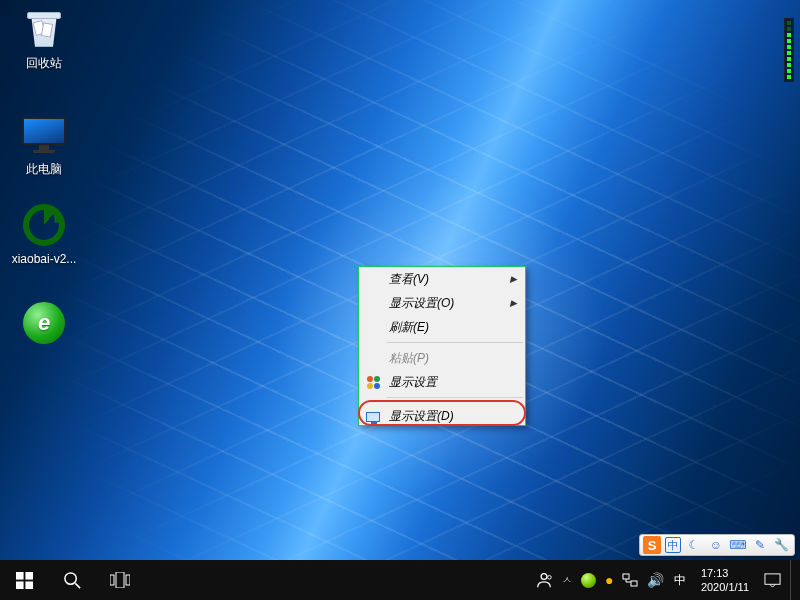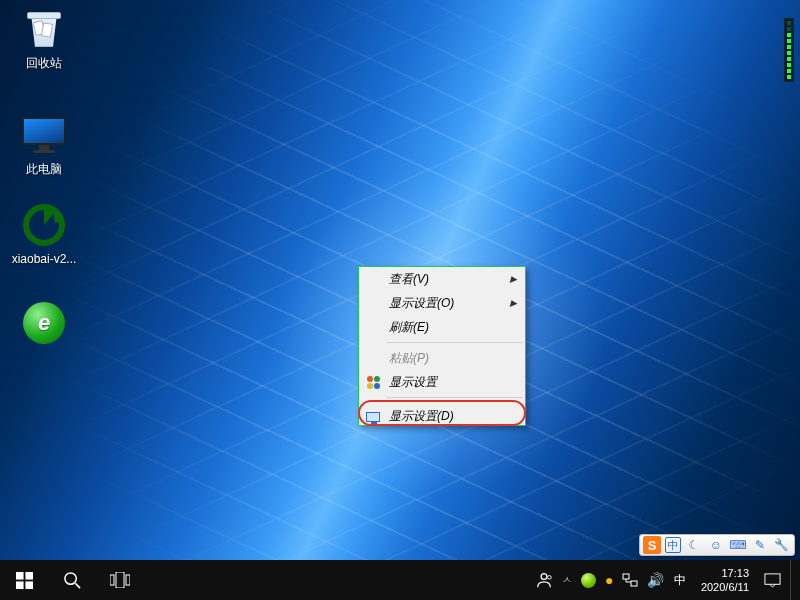--- a/index.html
+++ b/index.html
@@ -85,21 +85,21 @@
 .miniopt span{width:6px;height:6px;margin:0.5px;border-radius:50%;}
 .miniopt .c1{background:#e05a2a}.miniopt .c2{background:#2a9a4a}.miniopt .c3{background:#e0b82a}.miniopt .c4{background:#2a6ad4}
 
 
 .taskbar { position:absolute; left:0; right:0; bottom:0; height:40px; background:#101010; display:flex; align-items:center; color:#fff; font-size:12px; }
 .tb-btn { width:48px; height:40px; display:flex; align-items:center; justify-content:center; }
 .tb-btn svg { display:block; }
 .spacer { flex:1; }
 .tray { display:flex; align-items:center; height:40px; gap:9px; padding:0 4px; }
 .tray .itm { display:flex; align-items:center; justify-content:center; height:40px; }
-.clock { text-align:right; line-height:14px; font-size:11px; padding:0 6px; }
+.clock { text-align:left; line-height:14px; font-size:11px; padding:0 6px; }
 .showdesk { width:6px; height:40px; border-left:1px solid #444; }
 
 
 .ime { position:absolute; right:5px; bottom:44px; height:22px; background:linear-gradient(#fefefe,#e8e8e8); border:1px solid #bcbcbc; border-radius:3px; display:flex; align-items:center; padding:0 3px; gap:4px; box-shadow:0 1px 2px rgba(0,0,0,.3); }
 .ime .i { width:18px; height:18px; display:flex; align-items:center; justify-content:center; font-size:12px; }
 .ime .sogou { width:18px; height:18px; background:#ff7a1a; color:#fff; border-radius:2px; font-weight:bold; font-size:13px; }
 .ime .zh { border:1px solid #2a6ad4; color:#2a6ad4; font-size:11px; border-radius:2px; width:16px; height:16px; }
 .ime .blue { color:#2a6ad4; }
 .ime .gear { color:#2a6ad4; }
 </style>
@@ -247,21 +247,21 @@
       <svg width="16" height="16" viewBox="0 0 16 16">
         <rect x="1" y="2" width="6" height="5" stroke="#fff" fill="none"></rect>
         <rect x="9" y="9" width="6" height="5" stroke="#fff" fill="none"></rect>
         <path d="M4 7v3h5" stroke="#fff" fill="none"></path>
       </svg>
     </div>
     <div class="itm" style="font-size:14px">🔊</div>
     <div class="itm" style="font-size:12px">中</div>
     <div class="clock">
       <div>17:13</div>
-      <div>2020/6/11</div>
+      <div>2020/1/11</div>
     </div>
     <div class="itm">
       <svg width="17" height="17" viewBox="0 0 18 18">
         <rect x="1" y="2" width="16" height="11" stroke="#fff" fill="none"></rect>
         <path d="M6 13l3 3 3-3" stroke="#fff" fill="none"></path>
       </svg>
     </div>
     <div class="showdesk"></div>
   </div>
 </div>

